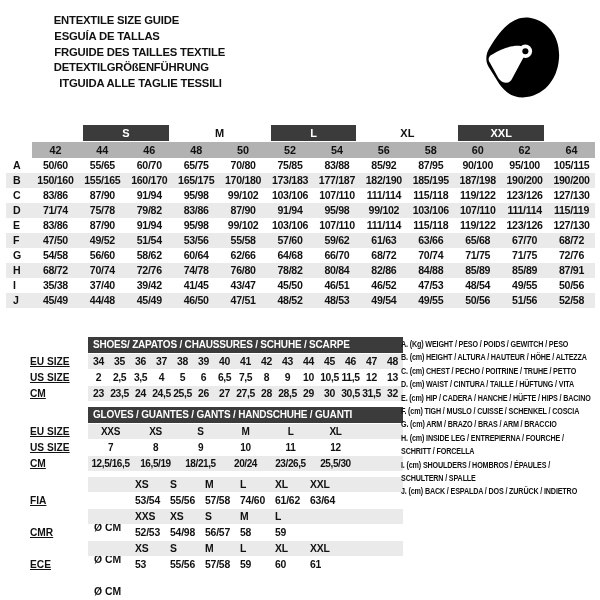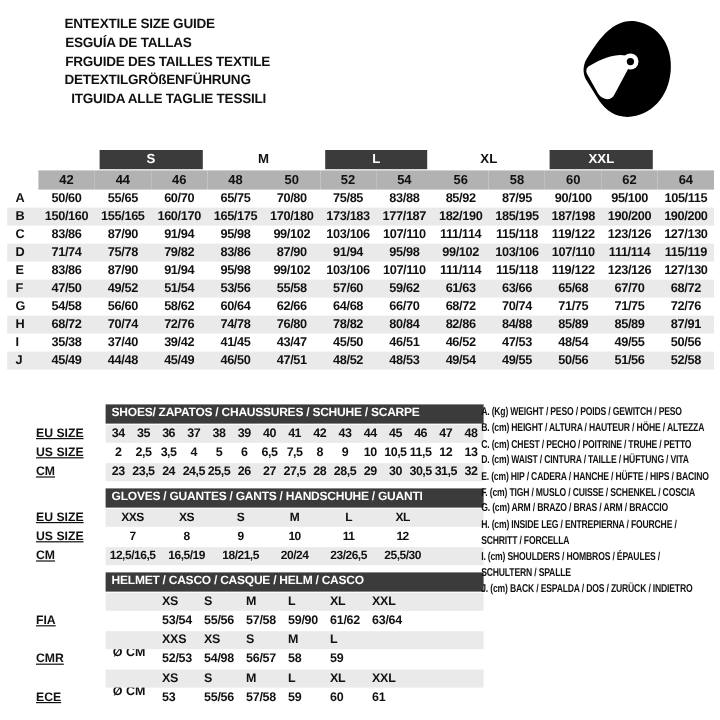--- a/index.html
+++ b/index.html
@@ -363,42 +363,41 @@
               <span class="st-cell">16,5/19</span>
               <span class="st-cell">18/21,5</span>
               <span class="st-cell">20/24</span>
               <span class="st-cell">23/26,5</span>
               <span class="st-cell">25,5/30</span>
             </div>
           </div>
         </div>
     </div>
     <div class="subtable helmet">
-      <div class="st-title">HELMET / CASCO / CASQUE / HELM / CASCO</div>
       <div class="st-rows">
           <div class="st-row">
             <span class="st-label"></span>
             <div class="st-cells shaded">
               <span class="st-unit"></span>
               <span class="st-cell">XS</span>
               <span class="st-cell">S</span>
               <span class="st-cell">M</span>
               <span class="st-cell">L</span>
               <span class="st-cell">XL</span>
               <span class="st-cell">XXL</span>
             </div>
           </div>
           <div class="st-row">
             <span class="st-label">FIA</span>
             <div class="st-cells">
               <span class="st-unit">Ø CM</span>
               <span class="st-cell">53/54</span>
               <span class="st-cell">55/56</span>
               <span class="st-cell">57/58</span>
-              <span class="st-cell">59/90</span>
+              <span class="st-cell">74/60</span>
               <span class="st-cell">61/62</span>
               <span class="st-cell">63/64</span>
             </div>
           </div>
           <div class="st-row">
             <span class="st-label"></span>
             <div class="st-cells shaded">
               <span class="st-unit"></span>
               <span class="st-cell">XXS</span>
               <span class="st-cell">XS</span>

